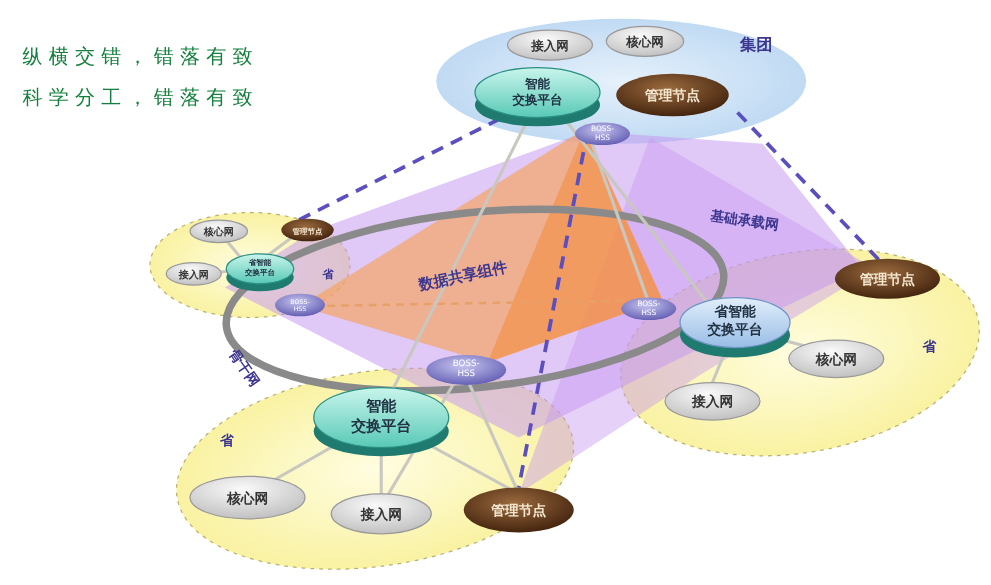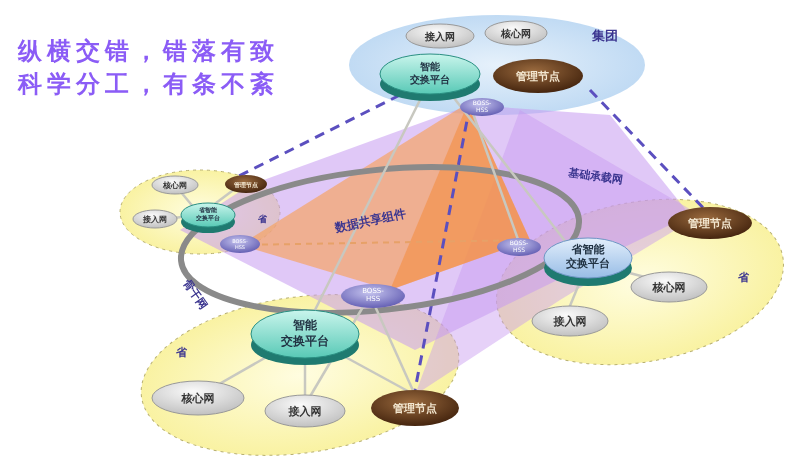--- a/index.html
+++ b/index.html
@@ -1,31 +1,31 @@
 <!DOCTYPE html>
 <html><head>
 <meta charset="utf-8">
 <style>
   html,body{margin:0;padding:0;background:#ffffff;}
   body{width:793px;height:468px;overflow:hidden;position:relative;font-family:"DejaVu Sans",sans-serif;}
   #canvas{position:absolute;left:0;top:0;width:793px;height:468px;}
-  .slogan{position:absolute;left:18px;color:#8b5cf6;font-family:"DejaVu Serif",serif;font-weight:bold;font-size:24px;letter-spacing:5px;}
+  .slogan{position:absolute;left:18px;color:#15803d;font-family:"DejaVu Serif",serif;font-weight:normal;font-size:16px;letter-spacing:5px;}
   .slogan.l1{top:35px;}
   .slogan.l2{top:68px;}
   svg text{font-family:"DejaVu Sans",sans-serif;}
   .lbl-node{font-weight:bold;fill:#333;}
   .lbl-mgmt{font-weight:bold;fill:#f3e7d0;}
   .lbl-plat{font-weight:bold;fill:#234;}
   .lbl-region{font-family:"DejaVu Serif",serif;font-weight:bold;fill:#3c3690;}
 </style>
 </head>
 <body>
 
 <div class="slogan l1">纵横交错，错落有致</div>
-<div class="slogan l2">科学分工，有条不紊</div>
+<div class="slogan l2">科学分工，错落有致</div>
 
 <svg id="canvas" viewBox="0 0 793 468" xmlns="http://www.w3.org/2000/svg">
   <defs>
     <radialGradient id="gGroup" cx="50%" cy="50%" r="60%">
       <stop offset="0%" stop-color="#e6f1fb"></stop>
       <stop offset="100%" stop-color="#b9d6f2"></stop>
     </radialGradient>
     <radialGradient id="gProv" cx="50%" cy="50%" r="60%">
       <stop offset="0%" stop-color="#fffde0"></stop>
       <stop offset="100%" stop-color="#f8f096"></stop>

